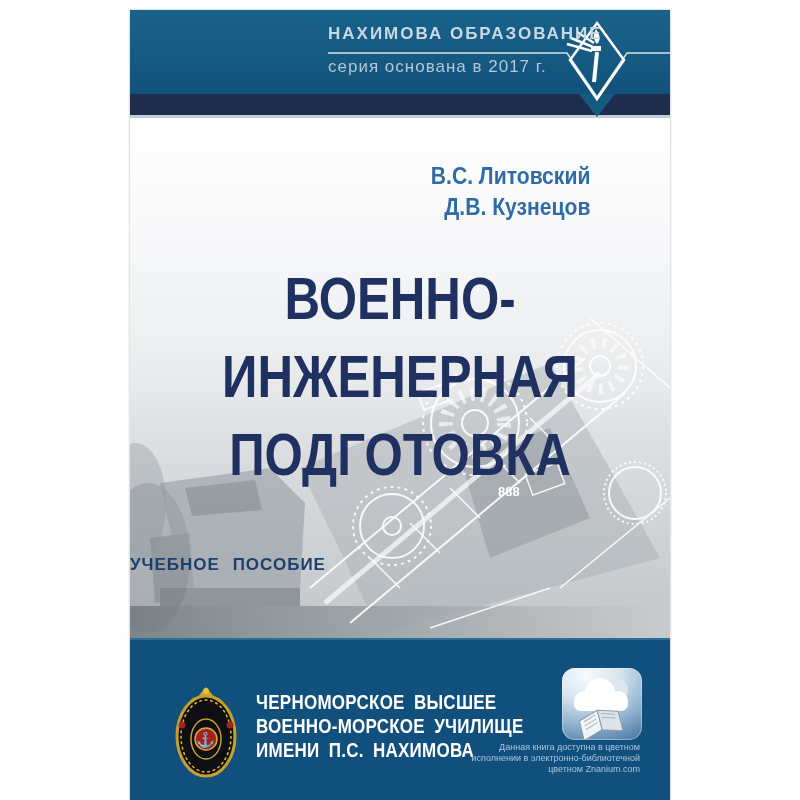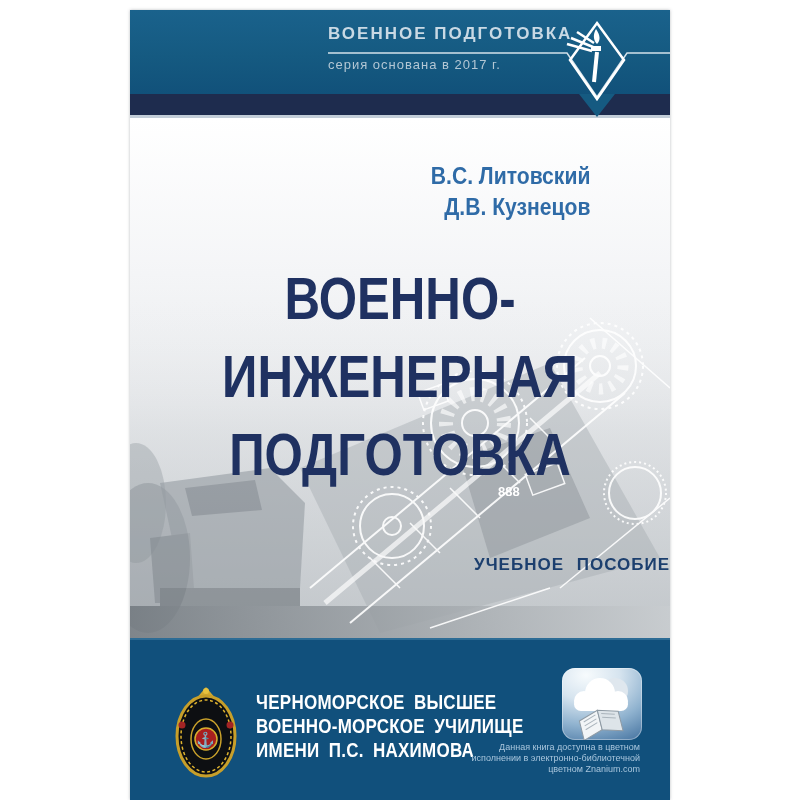--- a/index.html
+++ b/index.html
@@ -8,32 +8,32 @@
   .cover{position:absolute;left:130px;top:10px;width:540px;height:790px;background:#fff;
          box-shadow:0 0 3px rgba(60,70,80,.35);}
   
   .h-blue{position:absolute;top:0;left:0;width:540px;height:84px;
           background:linear-gradient(180deg,#1a628c 0%,#155a81 55%,#11517a 100%);}
   .h-navy{position:absolute;top:84px;left:0;width:540px;height:21px;background:#1e2c4e;}
   .h-line{position:absolute;top:105px;left:0;width:540px;height:3px;background:#c2cdd8;}
   .h-art{position:absolute;top:0;left:0;}
   .series-title{position:absolute;top:14px;left:198px;font-size:17px;font-weight:700;
                 letter-spacing:2px;color:#c9d9e4;}
-  .series-sub{position:absolute;top:47px;left:198px;font-size:13px;letter-spacing:1px;color:#b3c7d4;}
+  .series-sub{position:absolute;top:47px;left:198px;font-size:17px;letter-spacing:1px;color:#b3c7d4;}
   
   .body-bg{position:absolute;top:108px;left:0;width:540px;height:520px;
            background:linear-gradient(180deg,#ffffff 0%,#f4f5f7 30%,#e9ebed 55%,#d9dcdf 80%,#cbd0d3 100%);}
   .photo{position:absolute;top:248px;left:0;z-index:1;}
   .authors{position:absolute;top:150px;right:80px;z-index:2;text-align:right;
            font-size:24px;line-height:31px;font-weight:700;color:#2f6ba7;
            transform:scaleX(.88);transform-origin:right top;}
   .title{position:absolute;top:250px;left:0;width:540px;z-index:2;text-align:center;
          font-size:60px;line-height:78px;font-weight:700;color:#1f3161;
          transform:scaleX(.82);transform-origin:center top;}
-  .edition{position:absolute;top:545px;left:0;width:540px;z-index:2;text-align:right;
+  .edition{position:absolute;top:545px;left:0;width:540px;z-index:2;text-align:left;
            font-size:17px;font-weight:700;letter-spacing:1px;word-spacing:7px;color:#1c3f6e;}
   
   .footer{position:absolute;top:628px;left:0;width:540px;height:162px;background:#11507c;
           border-top:2px solid #2d6c95;box-sizing:border-box;}
   .emblem{position:absolute;left:45px;top:45px;}
   .school{position:absolute;left:126px;top:50px;font-size:20px;line-height:24px;font-weight:700;
           color:#ffffff;letter-spacing:.3px;word-spacing:5px;
           transform:scaleX(.85);transform-origin:left top;white-space:nowrap;}
   .ebook{position:absolute;left:432px;top:28px;width:80px;height:72px;border-radius:13px;
          background:radial-gradient(120% 100% at 30% 10%,#f7fbfd 0%,#d6e4ef 35%,#8fb2cf 70%,#527ea8 100%);
@@ -56,21 +56,21 @@
       <path d="M467,13 L494,50 L467,89 L440,50 Z" fill="none" stroke="#ffffff" stroke-width="2.5"></path>
       <g stroke="#ffffff" fill="none">
         <path d="M437,34 L462,41" stroke-width="2.5"></path>
         <path d="M441,28 L463,37" stroke-width="2.5"></path>
         <path d="M447,22 L464,33" stroke-width="2.5"></path>
         <path d="M467,42 L464,72" stroke-width="4"></path>
       </g>
       <path d="M466,19 C470,25 471,30 467,34 C463,30 463,24 466,19 Z" fill="#ffffff"></path>
       <rect x="461" y="36" width="10" height="5" fill="#ffffff"></rect>
     </svg>
-    <div class="series-title">ВОЕННОЕ ПОДГОТОВКА</div>
+    <div class="series-title">НАХИМОВА ОБРАЗОВАНИЕ</div>
     <div class="series-sub">серия основана в 2017 г.</div>
 
     <div class="body-bg"></div>
 
     <svg class="photo" width="540" height="380" viewBox="0 0 540 380">
       <defs>
         <linearGradient id="wash" x1="0" y1="0" x2="0" y2="1">
           <stop offset="0" stop-color="#ffffff" stop-opacity="0"></stop>
           <stop offset=".45" stop-color="#c8ccd0" stop-opacity=".25"></stop>
           <stop offset="1" stop-color="#b9bec2" stop-opacity=".55"></stop>

